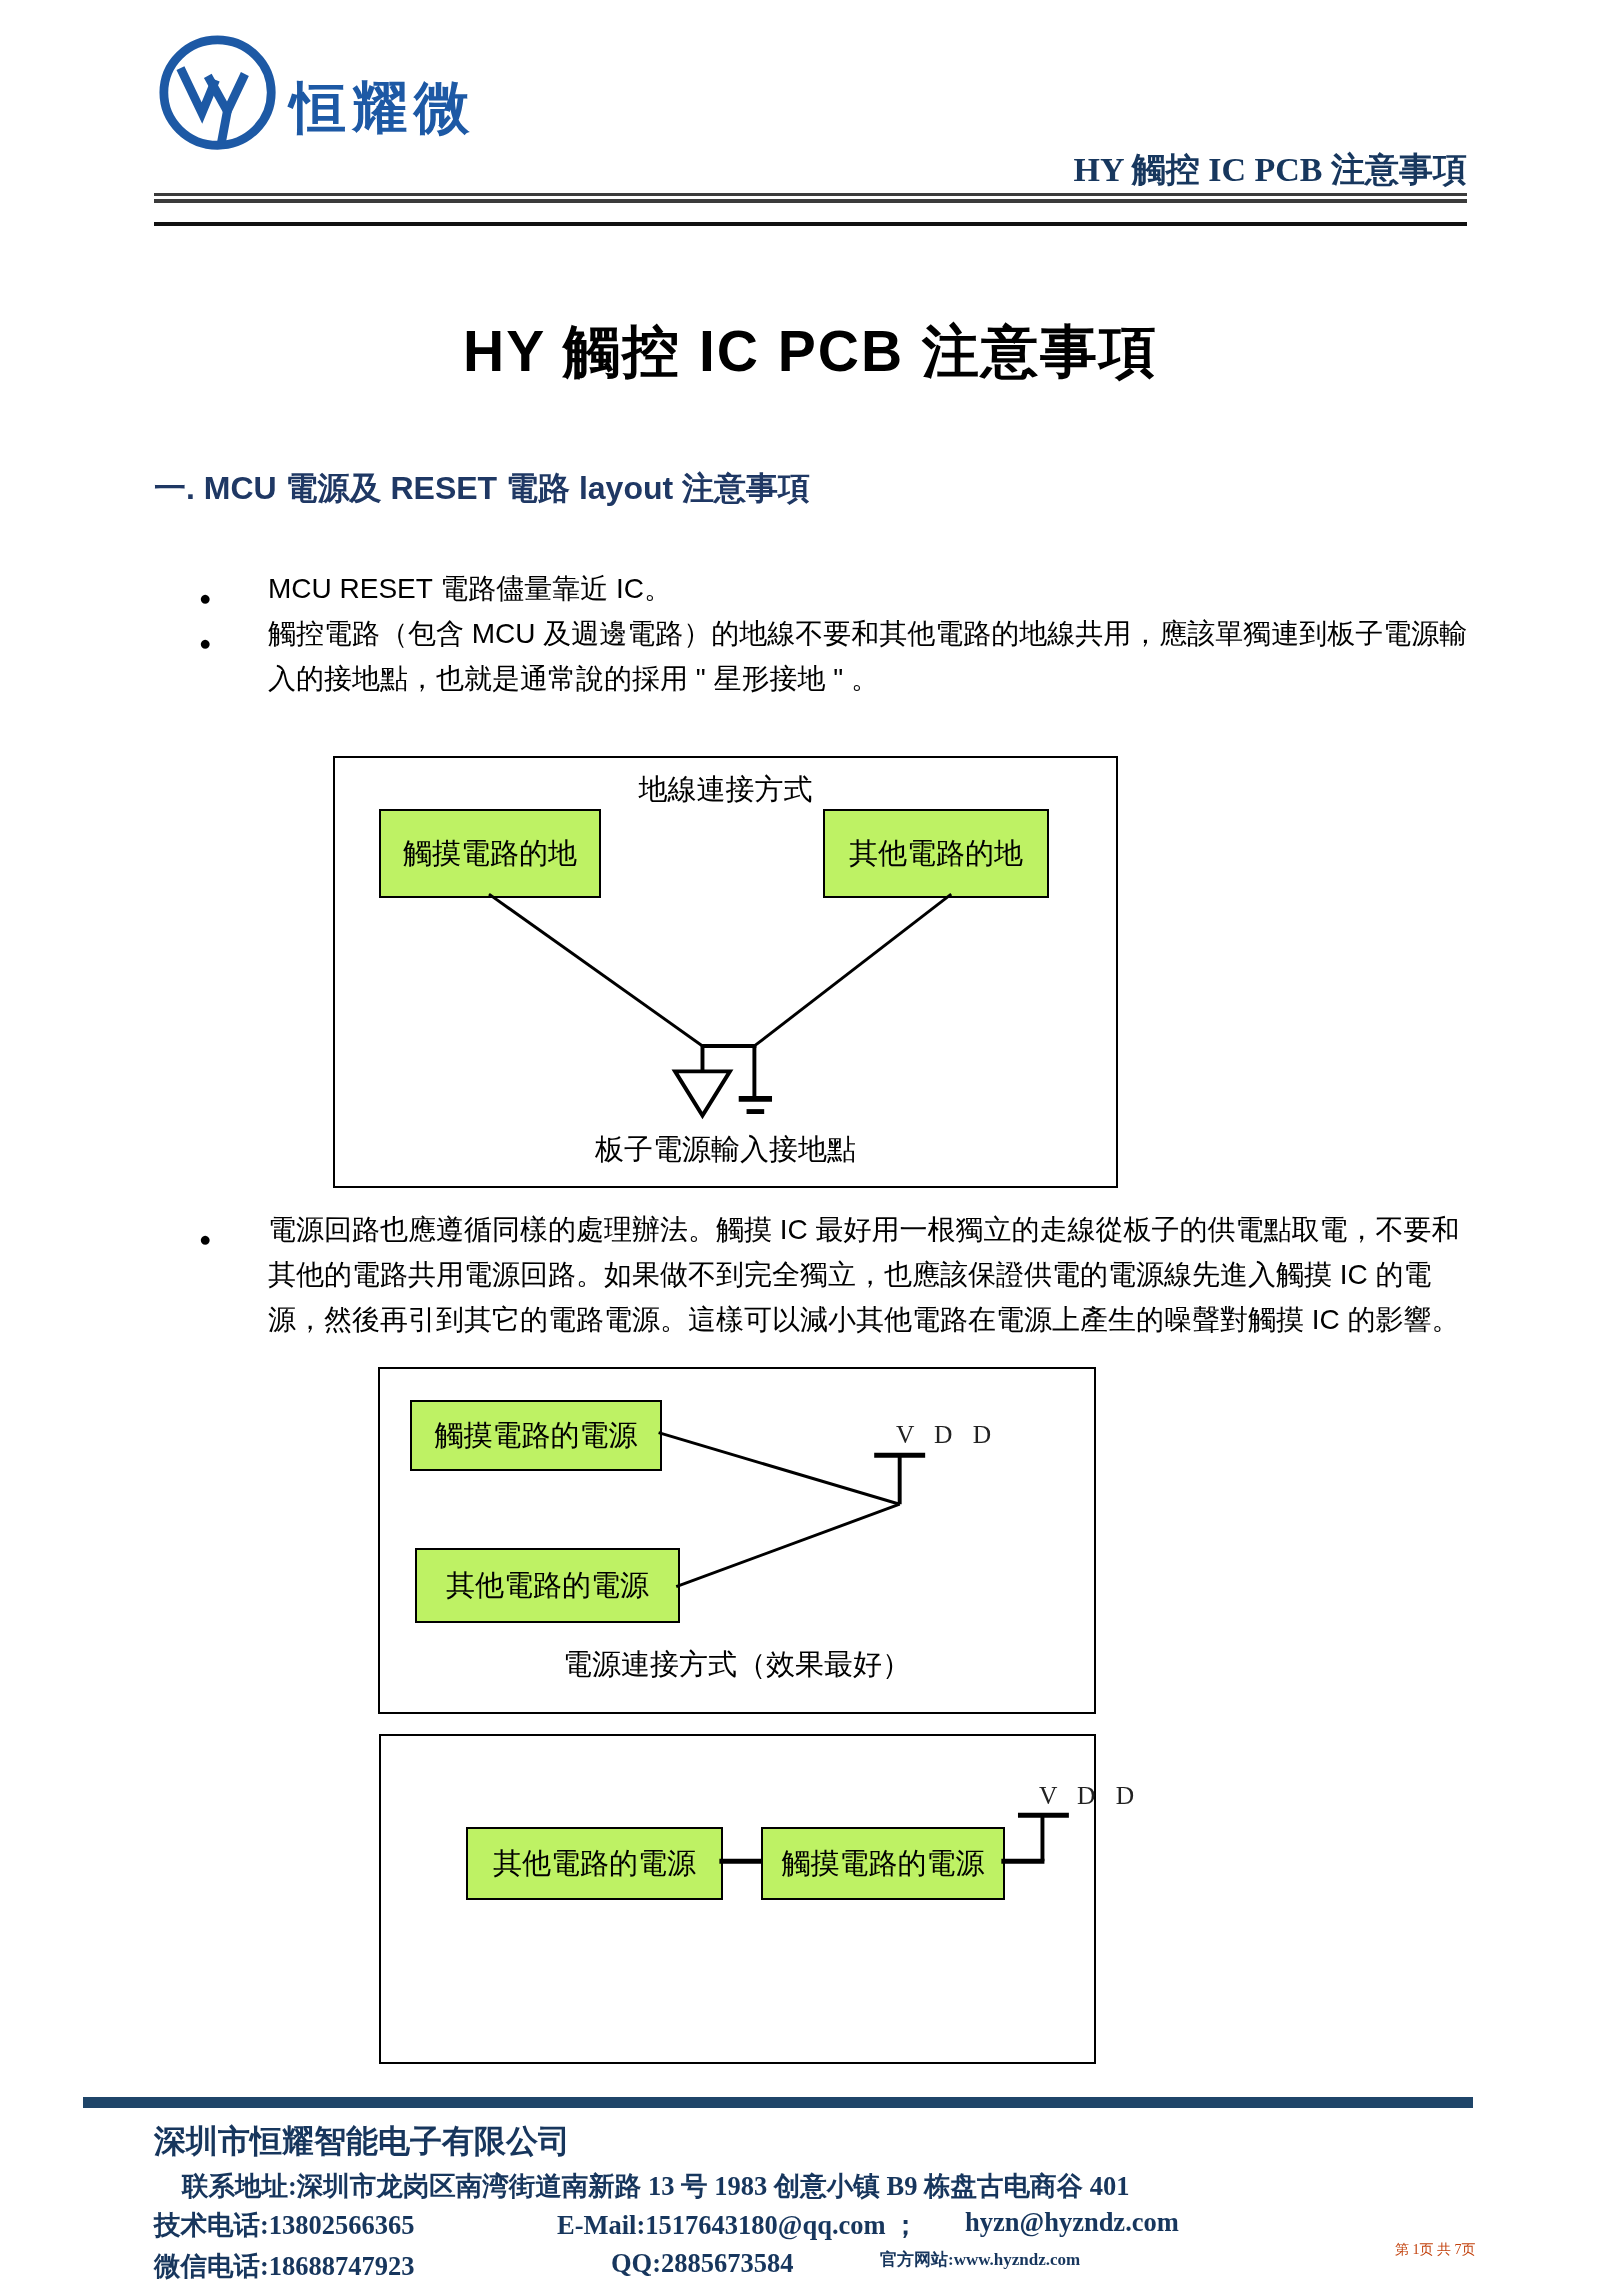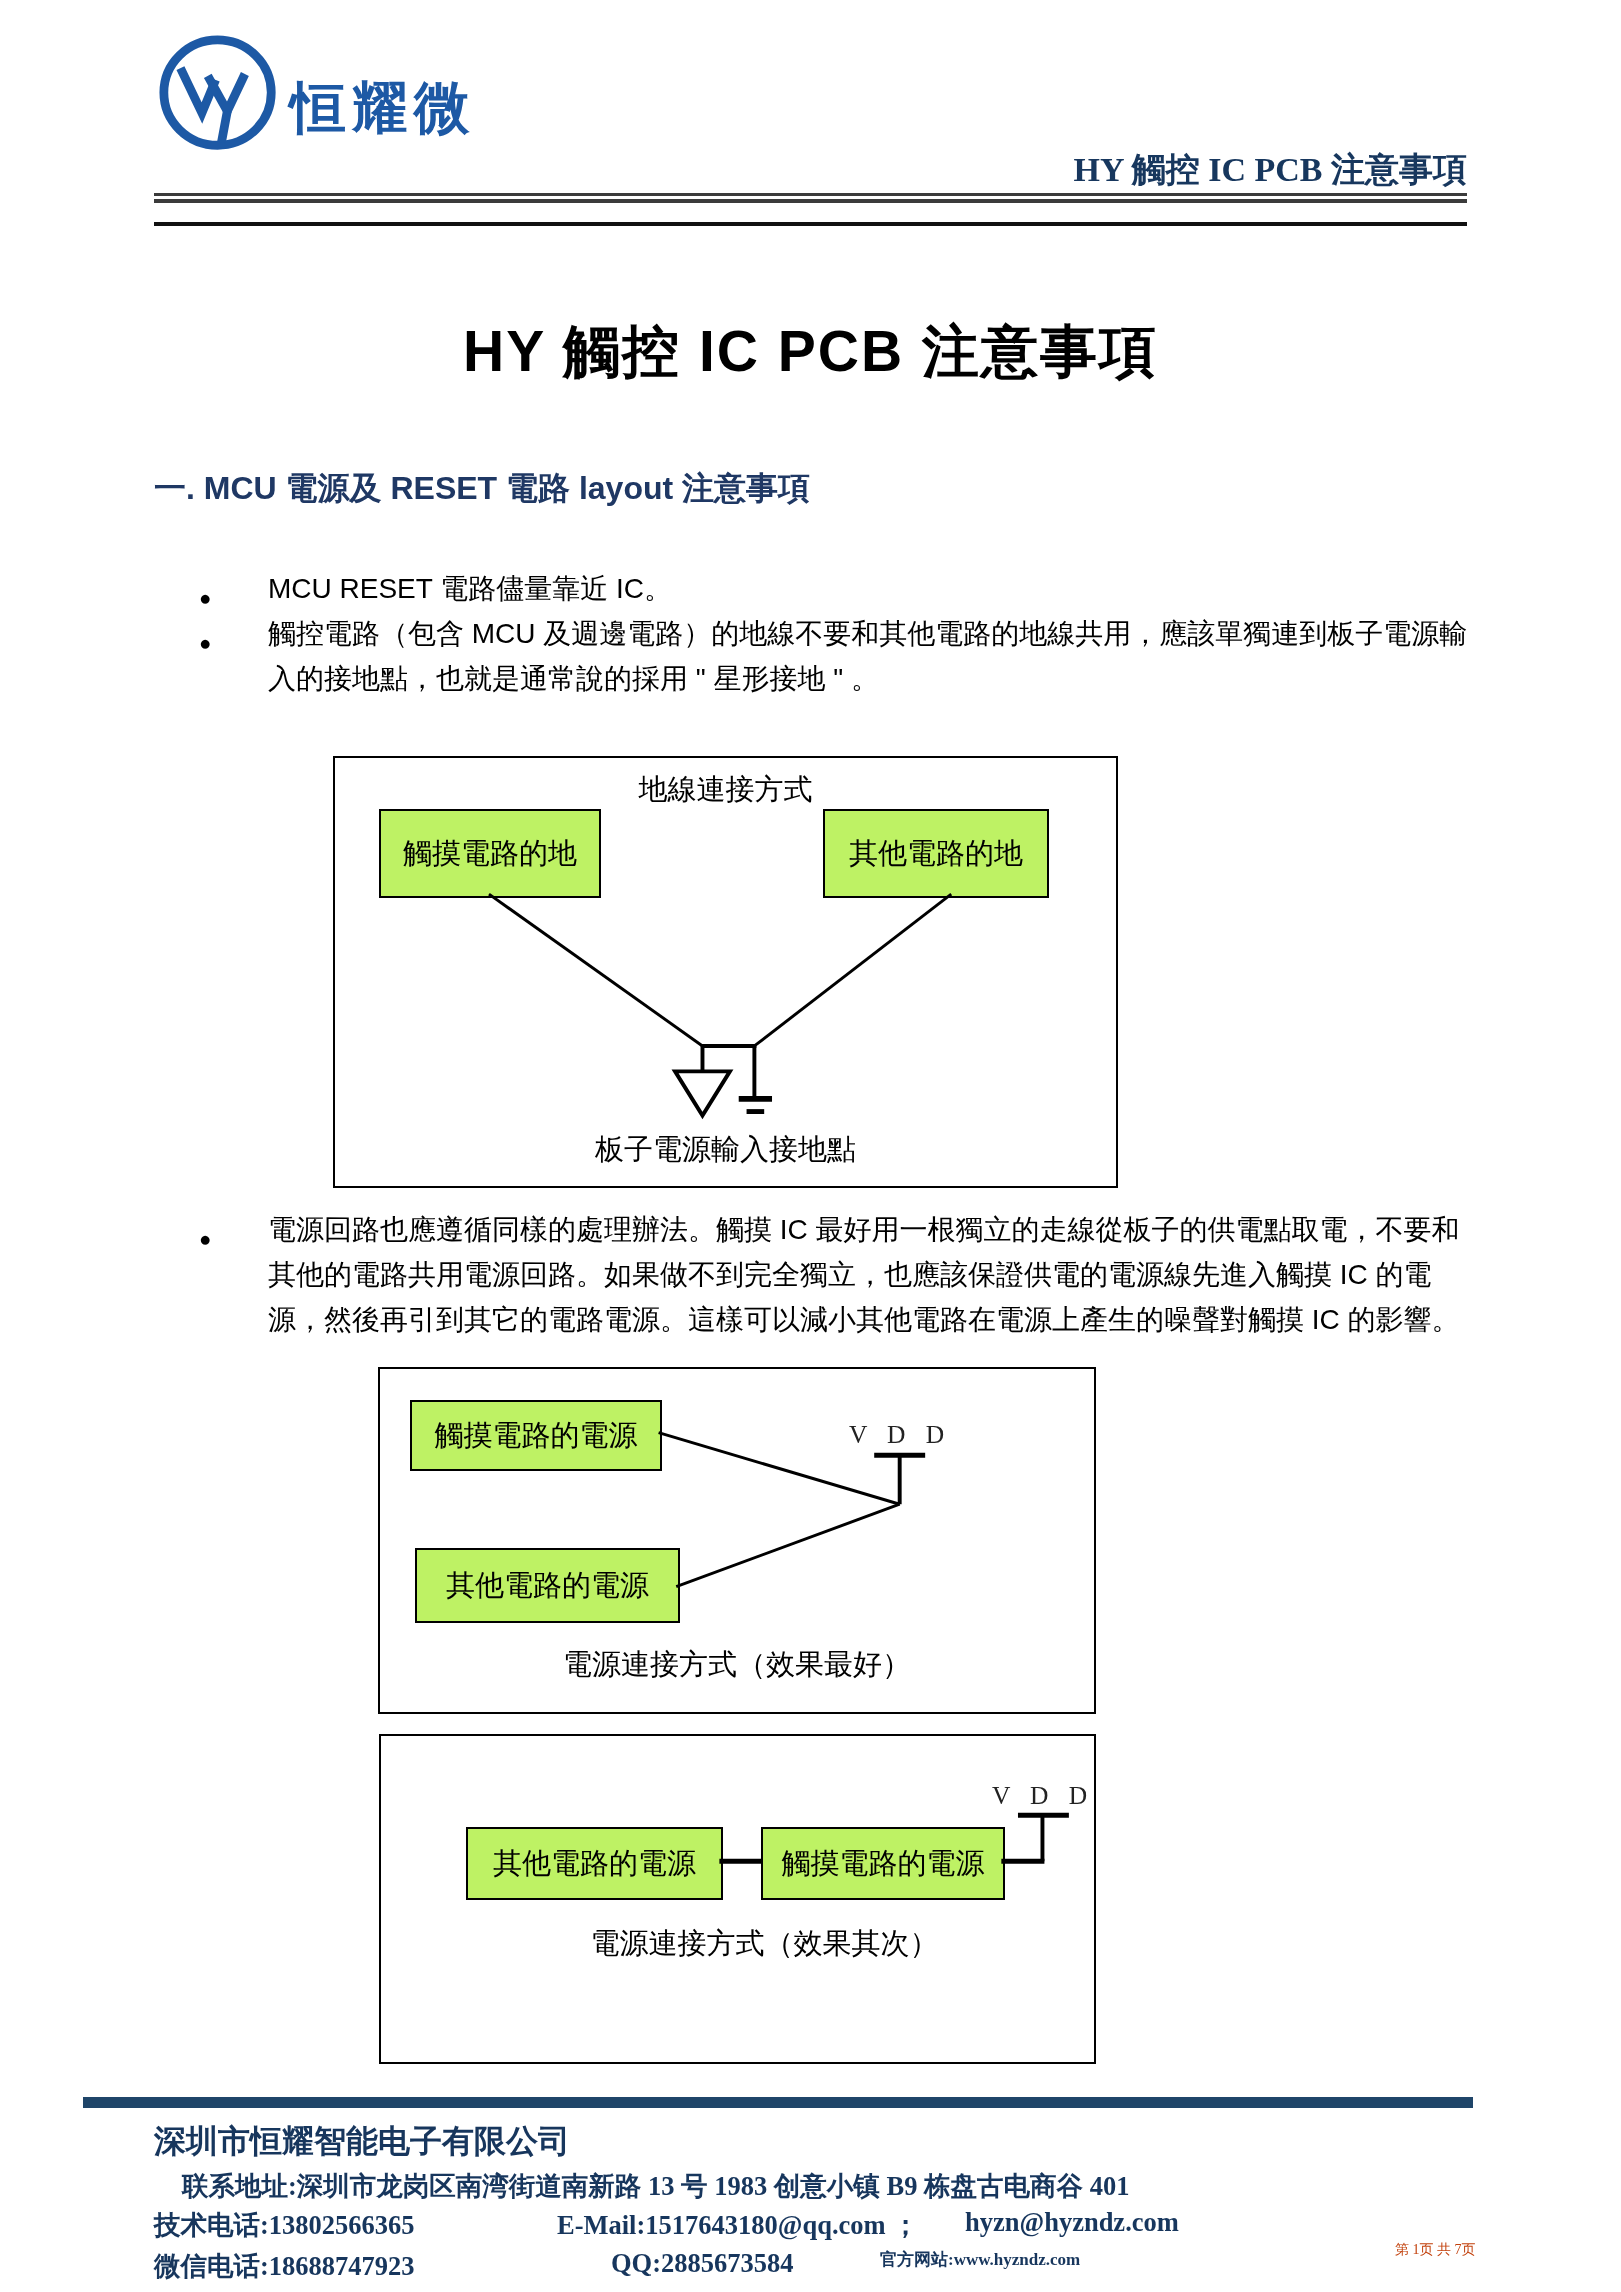--- a/index.html
+++ b/index.html
@@ -15,21 +15,21 @@
   .section-h{left:154px;top:467px;font-size:32px;font-weight:bold;color:#1f3864;}
   
   .bullet{position:absolute;left:199px;width:1279px;font-size:28px;line-height:45px;}
   .bullet .dot{position:absolute;left:0;top:8.8px;font-size:20.6px;}
   .bullet .btxt{display:block;margin-left:69px;}
   
   .dbox{position:absolute;border:2.9px solid #000;background:#fff;}
   .lbox{position:absolute;border:2.9px solid #000;background:#bef264;display:flex;align-items:center;justify-content:center;
         font-size:29px;font-family:"Liberation Serif",serif;}
   .dcap{position:absolute;left:0;width:100%;text-align:center;font-size:29px;font-family:"Liberation Serif",serif;}
-  .vdd{position:absolute;font-family:"Liberation Serif",serif;font-size:25.5px;letter-spacing:6.9px;color:#222;text-align:center;}
+  .vdd{position:absolute;font-family:"Liberation Serif",serif;font-size:25.5px;letter-spacing:6.9px;color:#222;text-align:center;margin-left:47px;}
   svg.wires{position:absolute;left:0;top:0;}
   
   .foot-bar{position:absolute;left:83px;top:2097px;width:1390px;height:10.8px;background:#1f4569;}
   .foot{position:absolute;color:#17365d;font-family:"Liberation Serif",serif;font-weight:bold;}
   .pagenum{position:absolute;color:#c2410c;font-family:"Liberation Serif",serif;font-size:14px;margin-left:15px;}
 </style>
 </head>
 <body>
 
 <div id="page">
@@ -101,21 +101,20 @@
   <div class="dbox" style="left:379px;top:1734px;width:713px;height:326px;">
     <div class="vdd" style="left:603px;top:45px;width:118px;">V D D</div>
     <div class="lbox" style="left:85px;top:91px;width:253px;height:69px;">其他電路的電源</div>
     <div class="lbox" style="left:380px;top:91px;width:240px;height:69px;">觸摸電路的電源</div>
     <svg class="wires" width="713" height="326" viewBox="0 0 727 333">
       <line x1="650" y1="81" x2="702" y2="81" stroke="#000" stroke-width="5"></line>
       <line x1="675" y1="81" x2="675" y2="128" stroke="#000" stroke-width="4"></line>
       <line x1="633" y1="128" x2="677" y2="128" stroke="#000" stroke-width="5"></line>
       <line x1="345" y1="128" x2="388" y2="128" stroke="#000" stroke-width="5"></line>
     </svg>
-    <div class="dcap" style="top:188px;text-indent:54px;">電源連接方式（效果其次）</div>
   </div>
 
   <div class="foot-bar"></div>
   <div class="foot" style="left:154px;top:2120px;font-size:32px;">深圳市恒耀智能电子有限公司</div>
   <div class="foot" style="left:154px;top:2168px;font-size:26.5px;margin-left:28px;">联系地址:深圳市龙岗区南湾街道南新路 13 号 1983 创意小镇 B9 栋盘古电商谷 401</div>
 
   <div class="foot" style="left:154px;top:2207px;font-size:26.5px;">技术电话:13802566365</div>
   <div class="foot" style="left:557px;top:2207px;font-size:26.5px;">E-Mail:1517643180@qq.com ；</div>
   <div class="foot" style="left:965px;top:2207px;font-size:26.5px;">hyzn@hyzndz.com</div>
 

